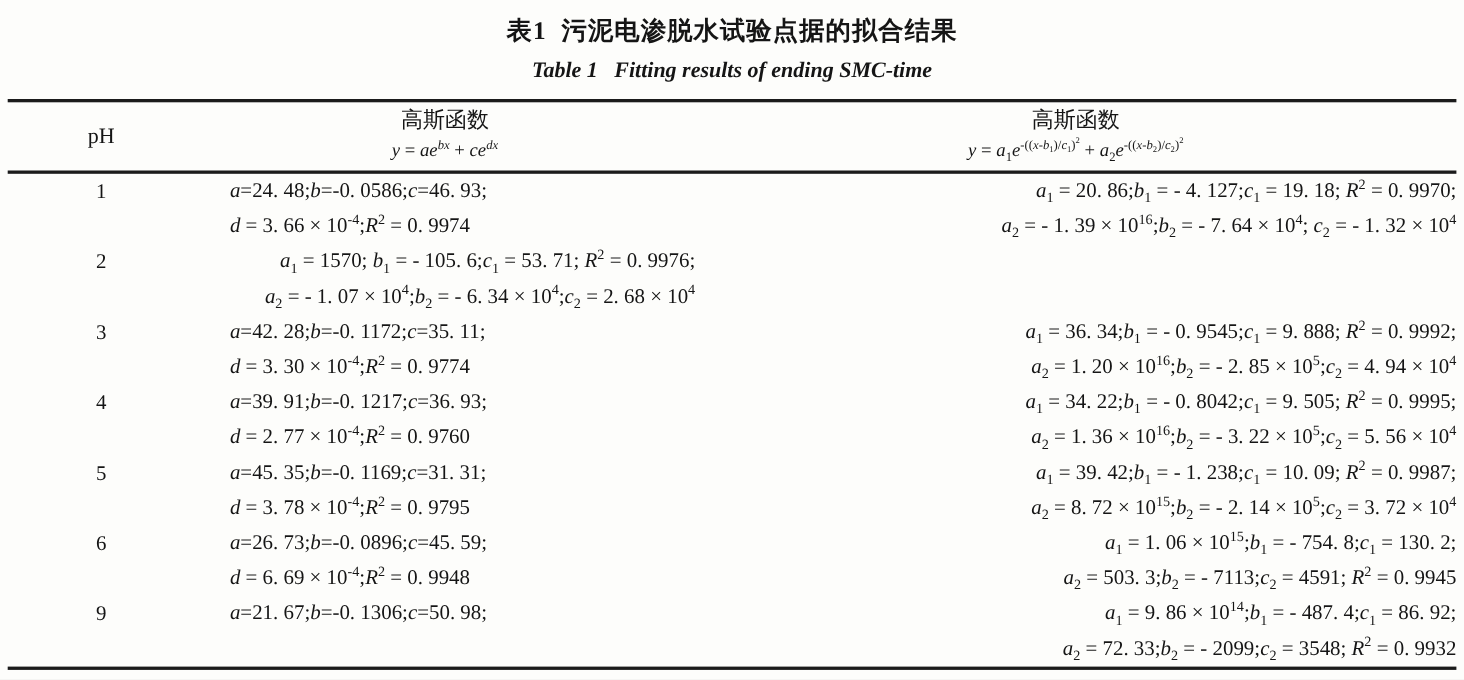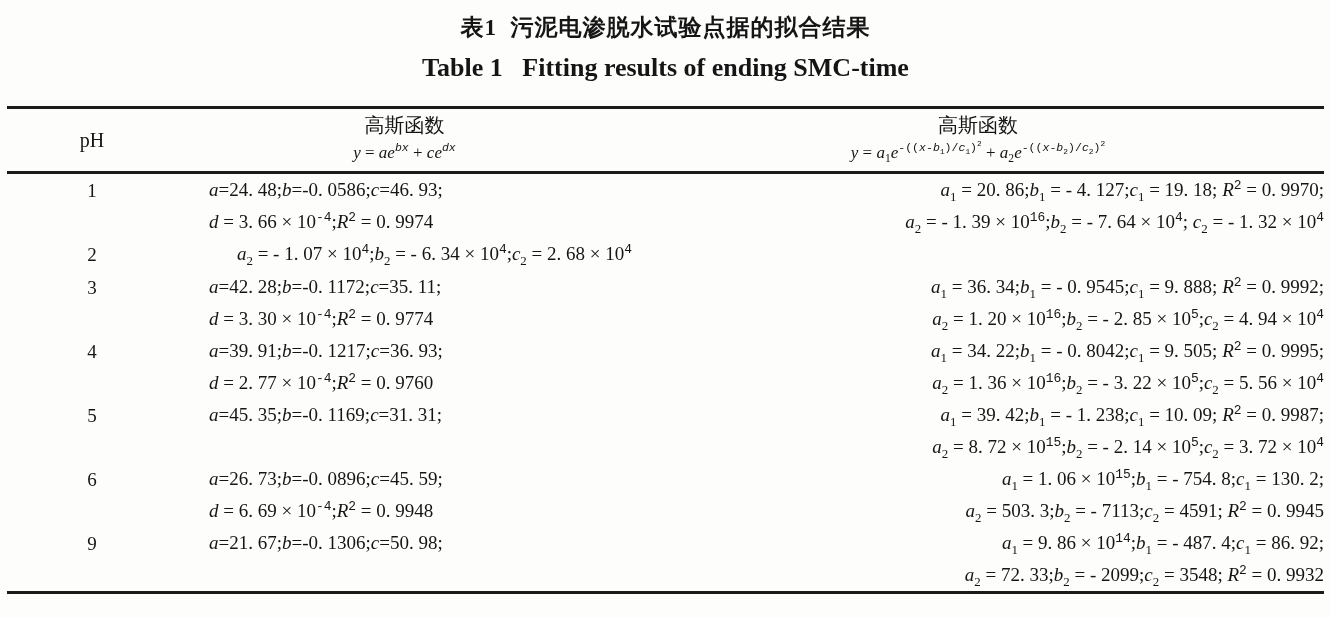--- a/index.html
+++ b/index.html
@@ -9,45 +9,44 @@
     background:#fdfdfb;
     color:#151515;
     font-family:"Liberation Serif","DejaVu Serif",serif;
     overflow:hidden;
   }
   .title{
     position:absolute;left:0;width:100%;
     text-align:center;font-weight:bold;white-space:pre;
   }
   .title-cn{top:12px;font-size:23px;letter-spacing:1px;}
-  .title-en{top:53px;font-size:26px;}
+  .title-en{top:53px;font-size:20px;font-style:italic;}
   .tbl{
     position:absolute;top:90px;left:7px;width:1317px;
     box-sizing:border-box;
-    margin-top:16px;
   }
   .tbl-header{
     display:grid;grid-template-columns:170px 455px 1fr;
     border-top:3px solid #1b1b1b;
     border-bottom:3px solid #1b1b1b;
     height:62px;box-sizing:content-box;
   }
   .hcell{display:flex;flex-direction:column;justify-content:center;align-items:center;}
   .ph-head{font-size:20px;}
   .fn-name{font-size:20px;line-height:26px;}
   .fn-formula{font-size:17px;line-height:30px;white-space:pre;}
   .tbl-body{border-bottom:3px solid #1b1b1b;}
   .row{display:grid;grid-template-columns:170px 455px 1fr;}
   .cell{box-sizing:border-box;}
   .ph-cell{text-align:center;font-size:19px;line-height:33px;}
   .exp-cell{padding-left:32px;}
   .gauss-cell{padding-left:18px;text-align:right;}
   .line{height:32px;line-height:32px;font-size:19px;white-space:pre;}
   sup,sub{font-size:68%;line-height:0;}
-  sup{vertical-align:super;font-family:Liberation Mono, monospace;}
+  sup{vertical-align:super;}
   sub{vertical-align:sub;}
   i{font-style:italic;}
 </style>
 </head>
 <body>
 
 <div class="page">
 
   <div class="title title-cn">表1  污泥电渗脱水试验点据的拟合结果</div>
 
@@ -75,20 +74,21 @@
             <div class="line"><i>d</i> = 3. 66 × 10<sup>-4</sup>;<i>R</i><sup>2</sup> = 0. 9974</div>
           </div>
           <div class="cell gauss-cell">
             <div class="line"><i>a</i><sub>1</sub> = 20. 86;<i>b</i><sub>1</sub> = - 4. 127;<i>c</i><sub>1</sub> = 19. 18; <i>R</i><sup>2</sup> = 0. 9970;</div>
             <div class="line"><i>a</i><sub>2</sub> = - 1. 39 × 10<sup>16</sup>;<i>b</i><sub>2</sub> = - 7. 64 × 10<sup>4</sup>; <i>c</i><sub>2</sub> = - 1. 32 × 10<sup>4</sup></div>
           </div>
         </div>
         <div class="row">
           <div class="cell ph-cell">2</div>
           <div class="cell gauss-cell">
+            <div class="line"><i>a</i><sub>1</sub> = 1570; <i>b</i><sub>1</sub> = - 105. 6;<i>c</i><sub>1</sub> = 53. 71; <i>R</i><sup>2</sup> = 0. 9976;</div>
             <div class="line"><i>a</i><sub>2</sub> = - 1. 07 × 10<sup>4</sup>;<i>b</i><sub>2</sub> = - 6. 34 × 10<sup>4</sup>;<i>c</i><sub>2</sub> = 2. 68 × 10<sup>4</sup></div>
           </div>
         </div>
         <div class="row">
           <div class="cell ph-cell">3</div>
           <div class="cell exp-cell">
             <div class="line"><i>a</i>=42. 28;<i>b</i>=-0. 1172;<i>c</i>=35. 11;</div>
             <div class="line"><i>d</i> = 3. 30 × 10<sup>-4</sup>;<i>R</i><sup>2</sup> = 0. 9774</div>
           </div>
           <div class="cell gauss-cell">
@@ -104,20 +104,21 @@
           </div>
           <div class="cell gauss-cell">
             <div class="line"><i>a</i><sub>1</sub> = 34. 22;<i>b</i><sub>1</sub> = - 0. 8042;<i>c</i><sub>1</sub> = 9. 505; <i>R</i><sup>2</sup> = 0. 9995;</div>
             <div class="line"><i>a</i><sub>2</sub> = 1. 36 × 10<sup>16</sup>;<i>b</i><sub>2</sub> = - 3. 22 × 10<sup>5</sup>;<i>c</i><sub>2</sub> = 5. 56 × 10<sup>4</sup></div>
           </div>
         </div>
         <div class="row">
           <div class="cell ph-cell">5</div>
           <div class="cell exp-cell">
             <div class="line"><i>a</i>=45. 35;<i>b</i>=-0. 1169;<i>c</i>=31. 31;</div>
+            <div class="line"><i>d</i> = 3. 78 × 10<sup>-4</sup>;<i>R</i><sup>2</sup> = 0. 9795</div>
           </div>
           <div class="cell gauss-cell">
             <div class="line"><i>a</i><sub>1</sub> = 39. 42;<i>b</i><sub>1</sub> = - 1. 238;<i>c</i><sub>1</sub> = 10. 09; <i>R</i><sup>2</sup> = 0. 9987;</div>
             <div class="line"><i>a</i><sub>2</sub> = 8. 72 × 10<sup>15</sup>;<i>b</i><sub>2</sub> = - 2. 14 × 10<sup>5</sup>;<i>c</i><sub>2</sub> = 3. 72 × 10<sup>4</sup></div>
           </div>
         </div>
         <div class="row">
           <div class="cell ph-cell">6</div>
           <div class="cell exp-cell">
             <div class="line"><i>a</i>=26. 73;<i>b</i>=-0. 0896;<i>c</i>=45. 59;</div>

